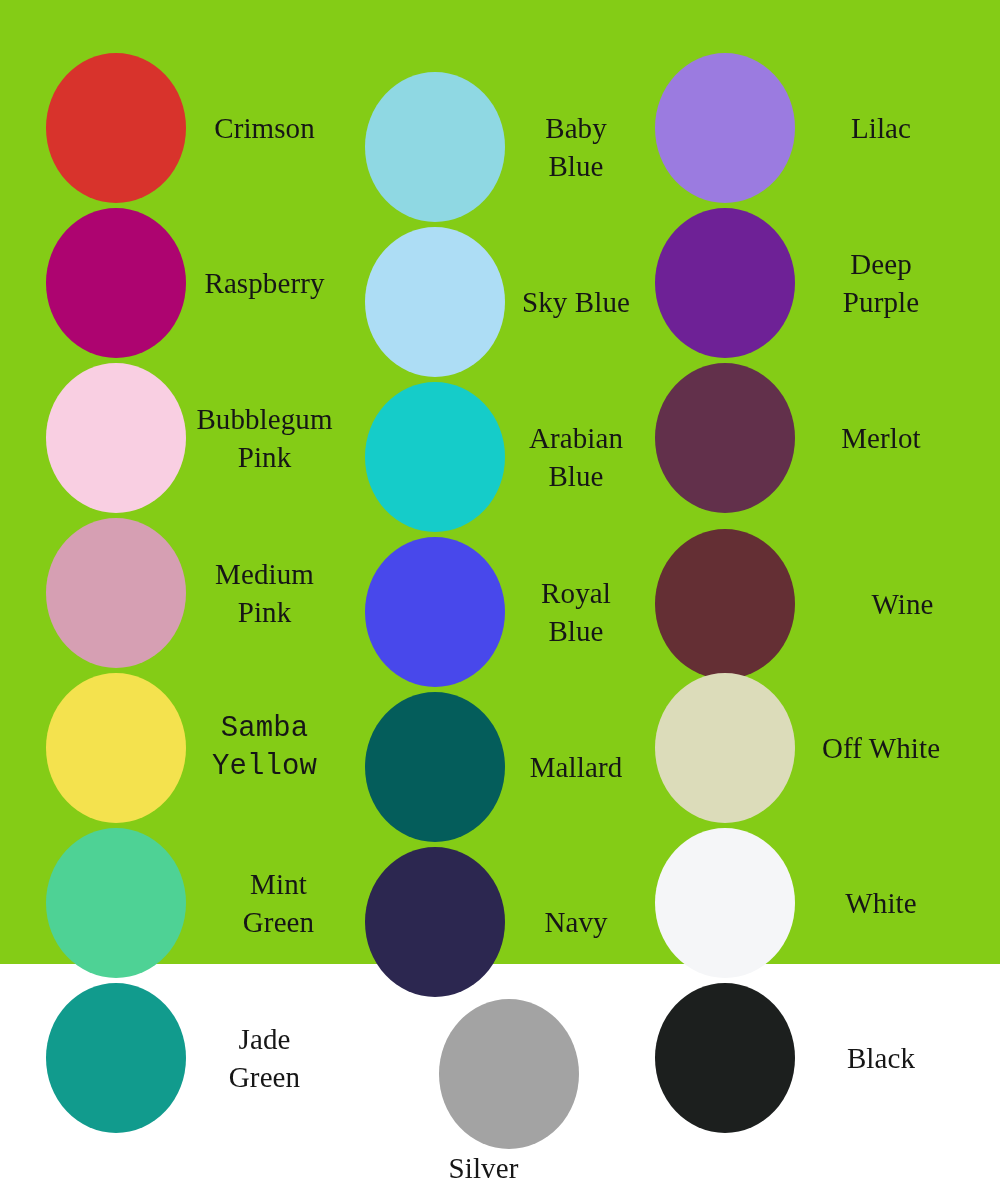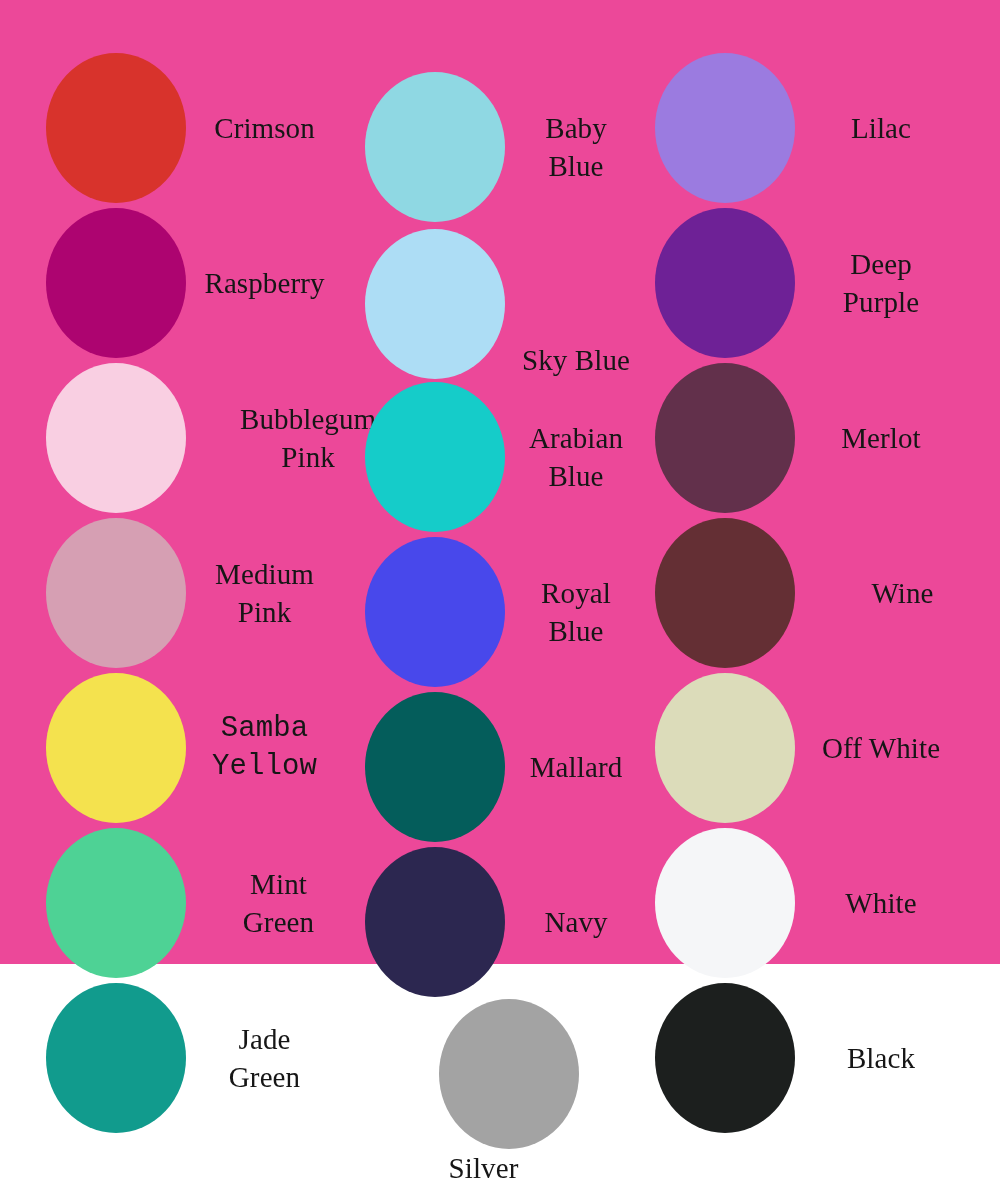--- a/index.html
+++ b/index.html
@@ -11,21 +11,21 @@
     width: 1000px;
     height: 1200px;
     font-family: "Liberation Serif", "DejaVu Serif", serif;
     overflow: hidden;
   }
 
   #palette {
     position: relative;
     width: 1000px;
     height: 964px;
-    background: #ec4899;
+    background: #84cc16;
   }
 
   .column {
     position: absolute;
     top: 0;
     width: 333px;
     height: 1200px;
   }
   .col-0 { left: 0px; }
   .col-1 { left: 320px; margin-top: 19px; }
@@ -72,21 +72,21 @@
 <div id="palette">
   <div class="column col-0">
       <div class="swatch-row" style="top: 50px;">
         <div class="swatch-disc" style="background: rgb(216, 51, 44);"></div>
         <div class="swatch-label">Crimson</div>
       </div>
       <div class="swatch-row" style="top: 205px;">
         <div class="swatch-disc" style="background: rgb(173, 4, 112);"></div>
         <div class="swatch-label">Raspberry</div>
       </div>
-      <div class="swatch-row" style="top: 360px; gap: 44px;">
+      <div class="swatch-row" style="top: 360px;">
         <div class="swatch-disc" style="background: rgb(249, 207, 226);"></div>
         <div class="swatch-label">Bubblegum
 Pink</div>
       </div>
       <div class="swatch-row" style="top: 515px;">
         <div class="swatch-disc" style="background: rgb(214, 159, 179);"></div>
         <div class="swatch-label">Medium
 Pink</div>
       </div>
       <div class="swatch-row" style="top: 670px; font-family: Liberation Mono, monospace;">
@@ -104,21 +104,21 @@
         <div class="swatch-label">Jade
 Green</div>
       </div>
     </div>
   <div class="column col-1">
       <div class="swatch-row" style="top: 50px;">
         <div class="swatch-disc" style="background: rgb(143, 216, 227);"></div>
         <div class="swatch-label">Baby
 Blue</div>
       </div>
-      <div class="swatch-row" style="top: 205px; align-items: flex-end;">
+      <div class="swatch-row" style="top: 205px;">
         <div class="swatch-disc" style="background: rgb(173, 221, 245);"></div>
         <div class="swatch-label">Sky Blue</div>
       </div>
       <div class="swatch-row" style="top: 360px;">
         <div class="swatch-disc" style="background: rgb(21, 204, 201);"></div>
         <div class="swatch-label">Arabian
 Blue</div>
       </div>
       <div class="swatch-row" style="top: 515px;">
         <div class="swatch-disc" style="background: rgb(72, 72, 235);"></div>
@@ -145,21 +145,21 @@
       </div>
       <div class="swatch-row" style="top: 205px;">
         <div class="swatch-disc" style="background: rgb(110, 33, 150);"></div>
         <div class="swatch-label">Deep
 Purple</div>
       </div>
       <div class="swatch-row" style="top: 360px;">
         <div class="swatch-disc" style="background: rgb(98, 48, 75);"></div>
         <div class="swatch-label">Merlot</div>
       </div>
-      <div class="swatch-row" style="top: 515px; gap: 43px;">
+      <div class="swatch-row" style="top: 526px; gap: 43px;">
         <div class="swatch-disc" style="background: rgb(100, 47, 52);"></div>
         <div class="swatch-label">Wine</div>
       </div>
       <div class="swatch-row" style="top: 670px;">
         <div class="swatch-disc" style="background: rgb(220, 220, 186);"></div>
         <div class="swatch-label">Off White</div>
       </div>
       <div class="swatch-row" style="top: 825px;">
         <div class="swatch-disc" style="background: rgb(245, 246, 248);"></div>
         <div class="swatch-label">White</div>

